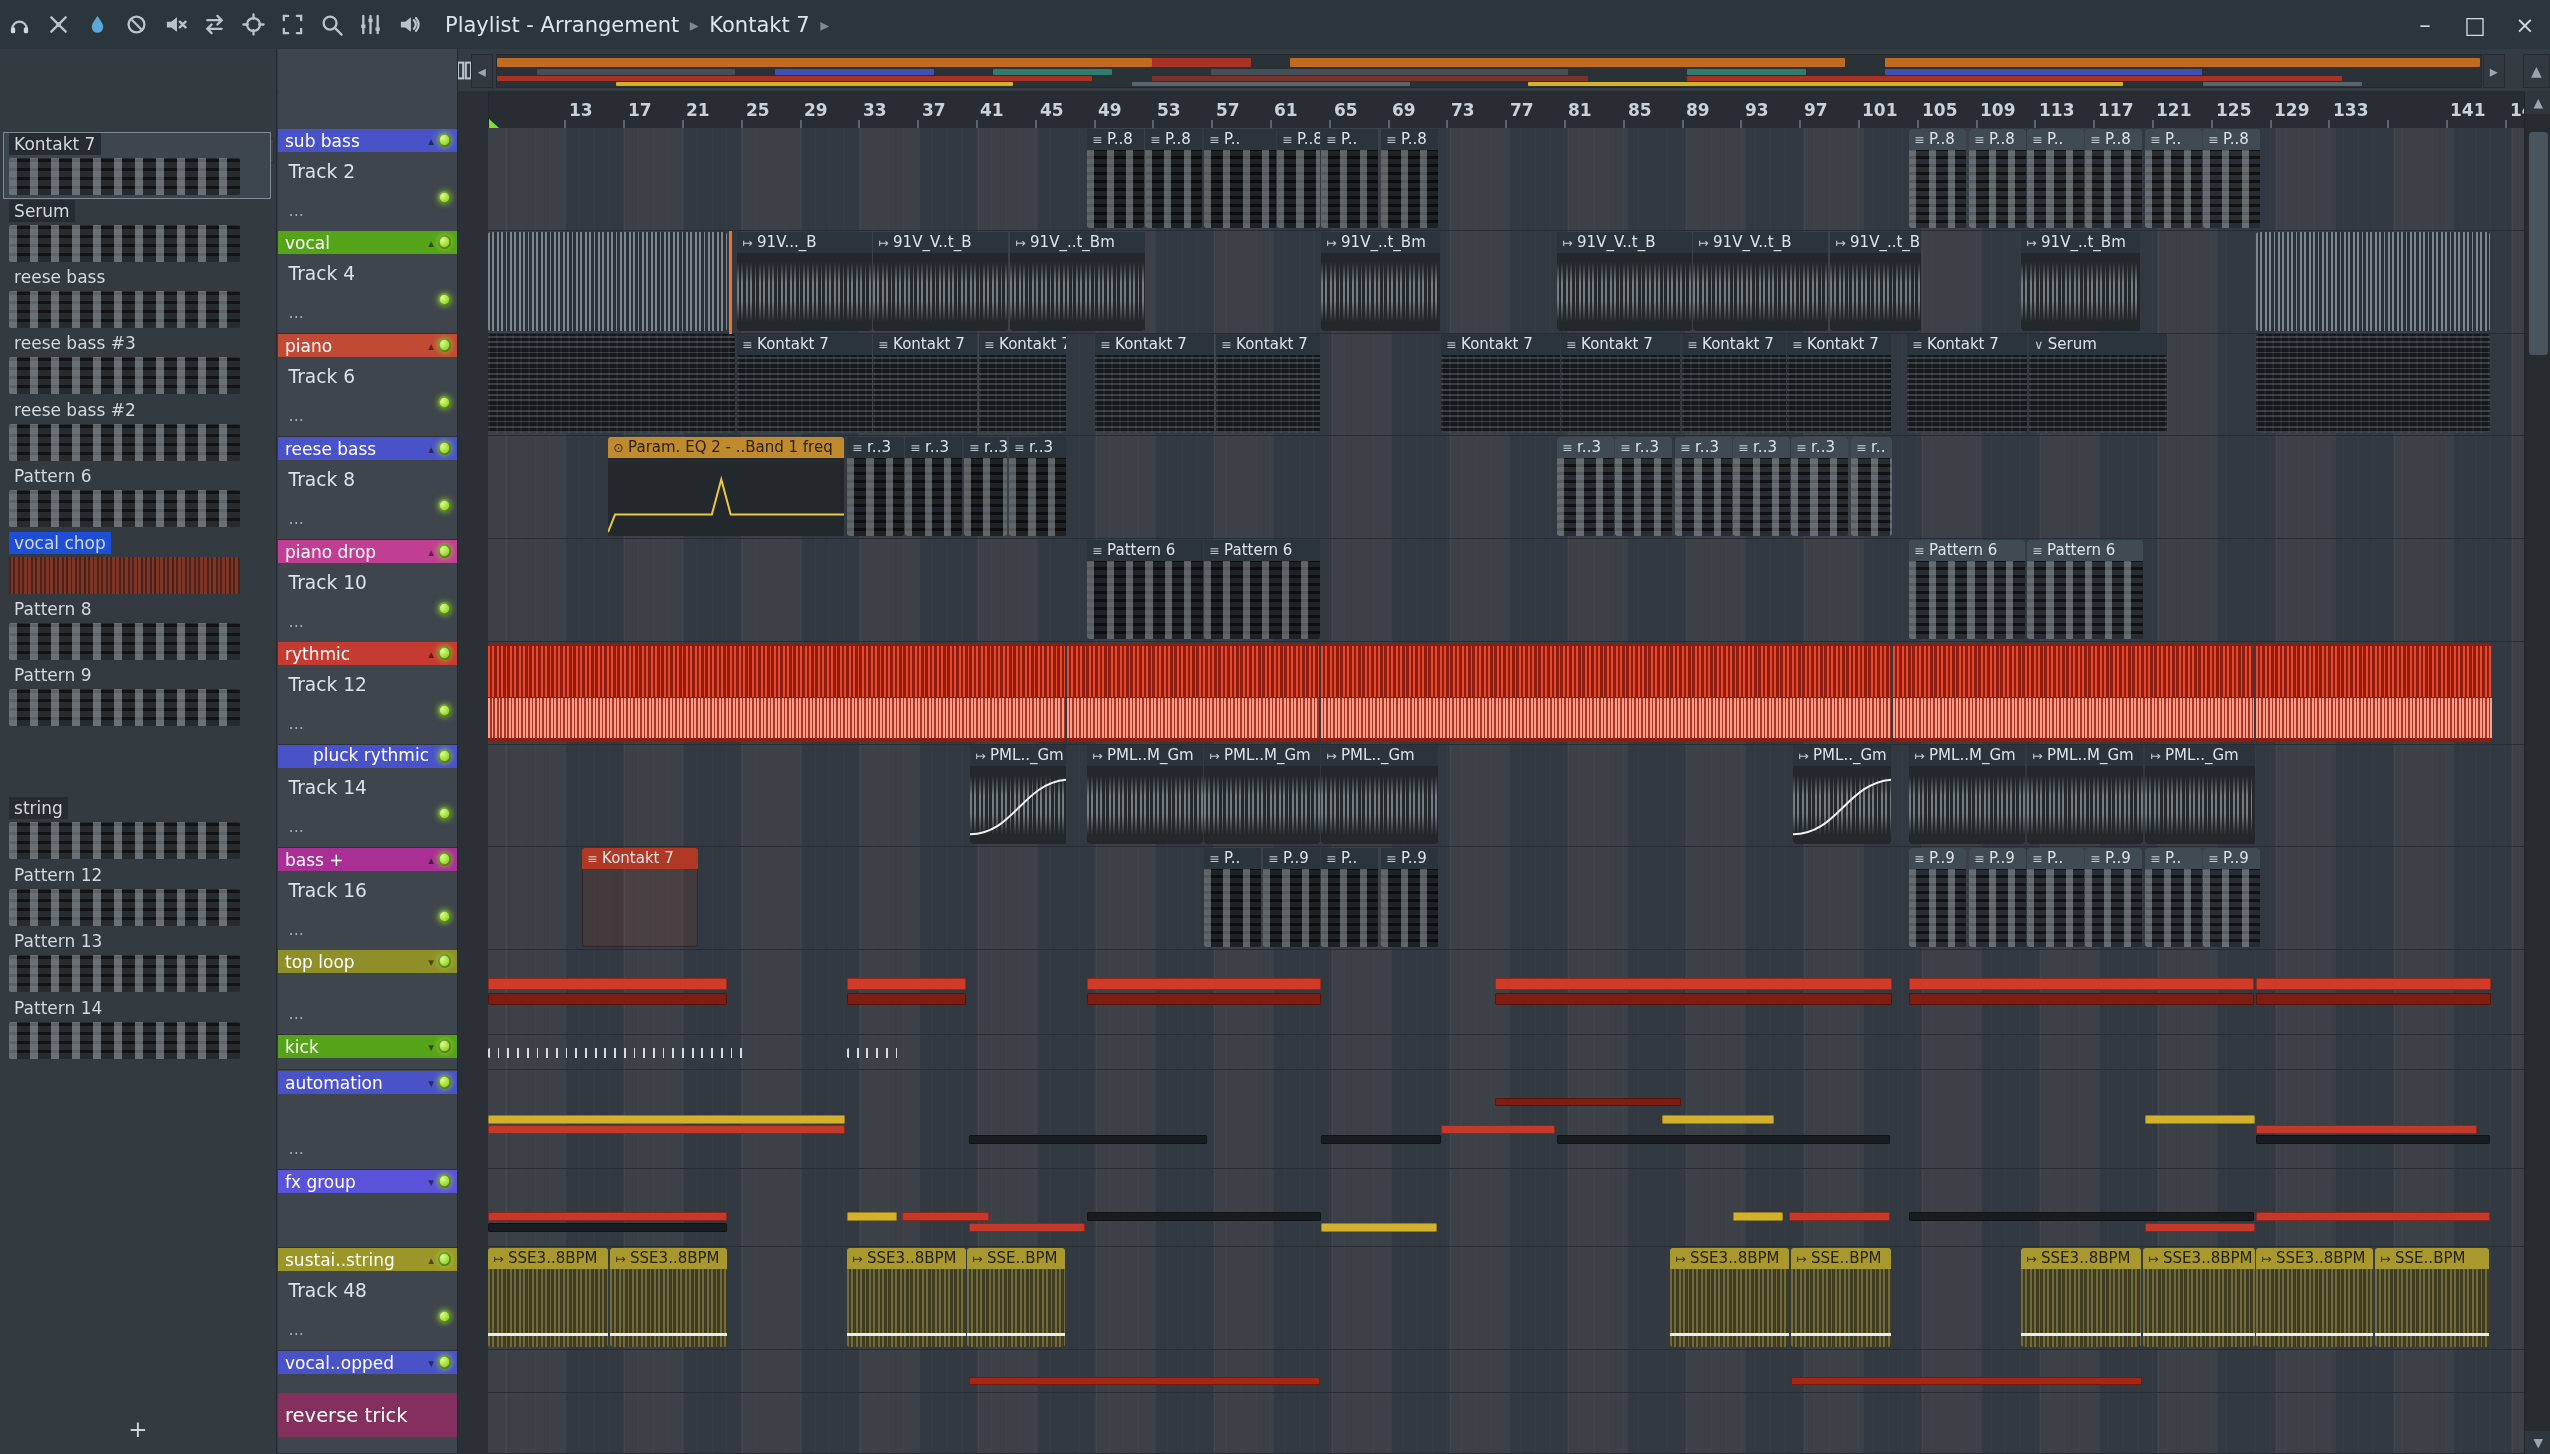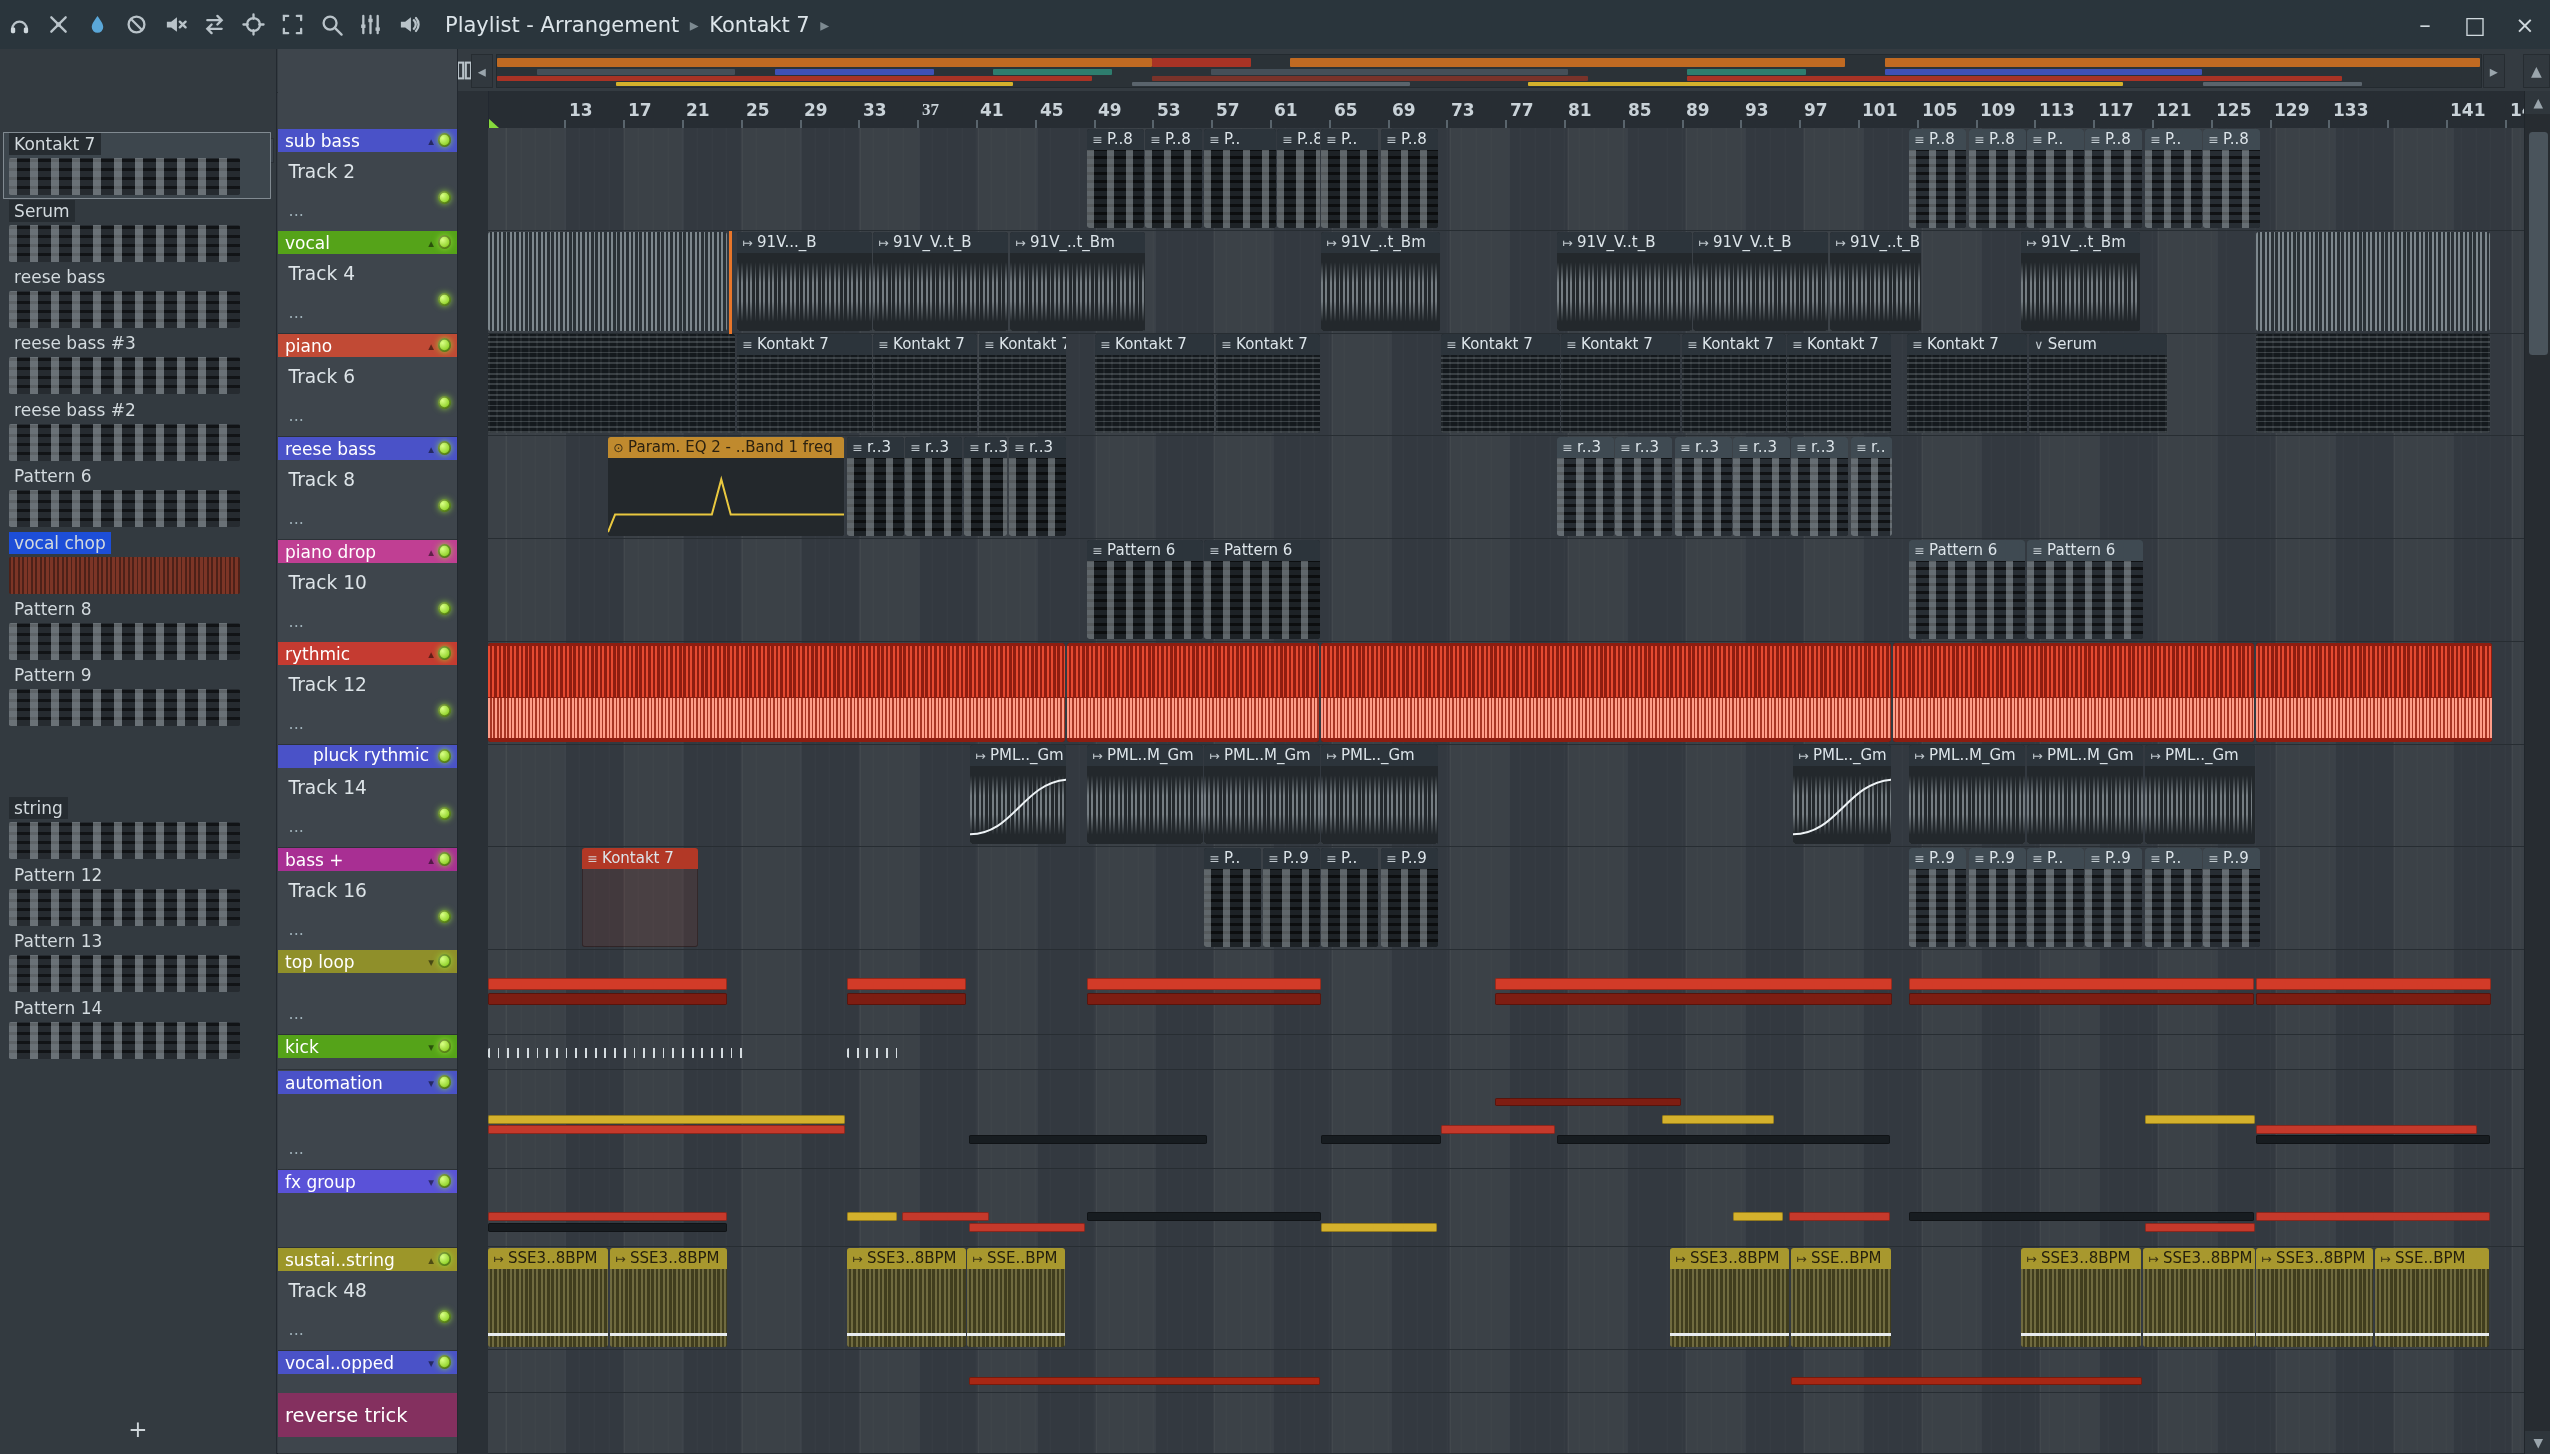--- a/index.html
+++ b/index.html
@@ -260,21 +260,21 @@
       <div class="rn" style="left: 140px;">17</div>
       <div class="rt" style="left: 194px;"></div>
       <div class="rn" style="left: 198px;">21</div>
       <div class="rt" style="left: 253px;"></div>
       <div class="rn" style="left: 258px;">25</div>
       <div class="rt" style="left: 312px;"></div>
       <div class="rn" style="left: 316px;">29</div>
       <div class="rt" style="left: 370px;"></div>
       <div class="rn" style="left: 375px;">33</div>
       <div class="rt" style="left: 429px;"></div>
-      <div class="rn" style="left: 434px; font-family: Liberation Serif, serif;">37</div>
+      <div class="rn" style="left: 434px;">37</div>
       <div class="rt" style="left: 488px;"></div>
       <div class="rn" style="left: 492px;">41</div>
       <div class="rt" style="left: 547px;"></div>
       <div class="rn" style="left: 552px;">45</div>
       <div class="rt" style="left: 606px;"></div>
       <div class="rn" style="left: 610px;">49</div>
       <div class="rt" style="left: 664px;"></div>
       <div class="rn" style="left: 669px;">53</div>
       <div class="rt" style="left: 723px;"></div>
       <div class="rn" style="left: 728px;">57</div>

